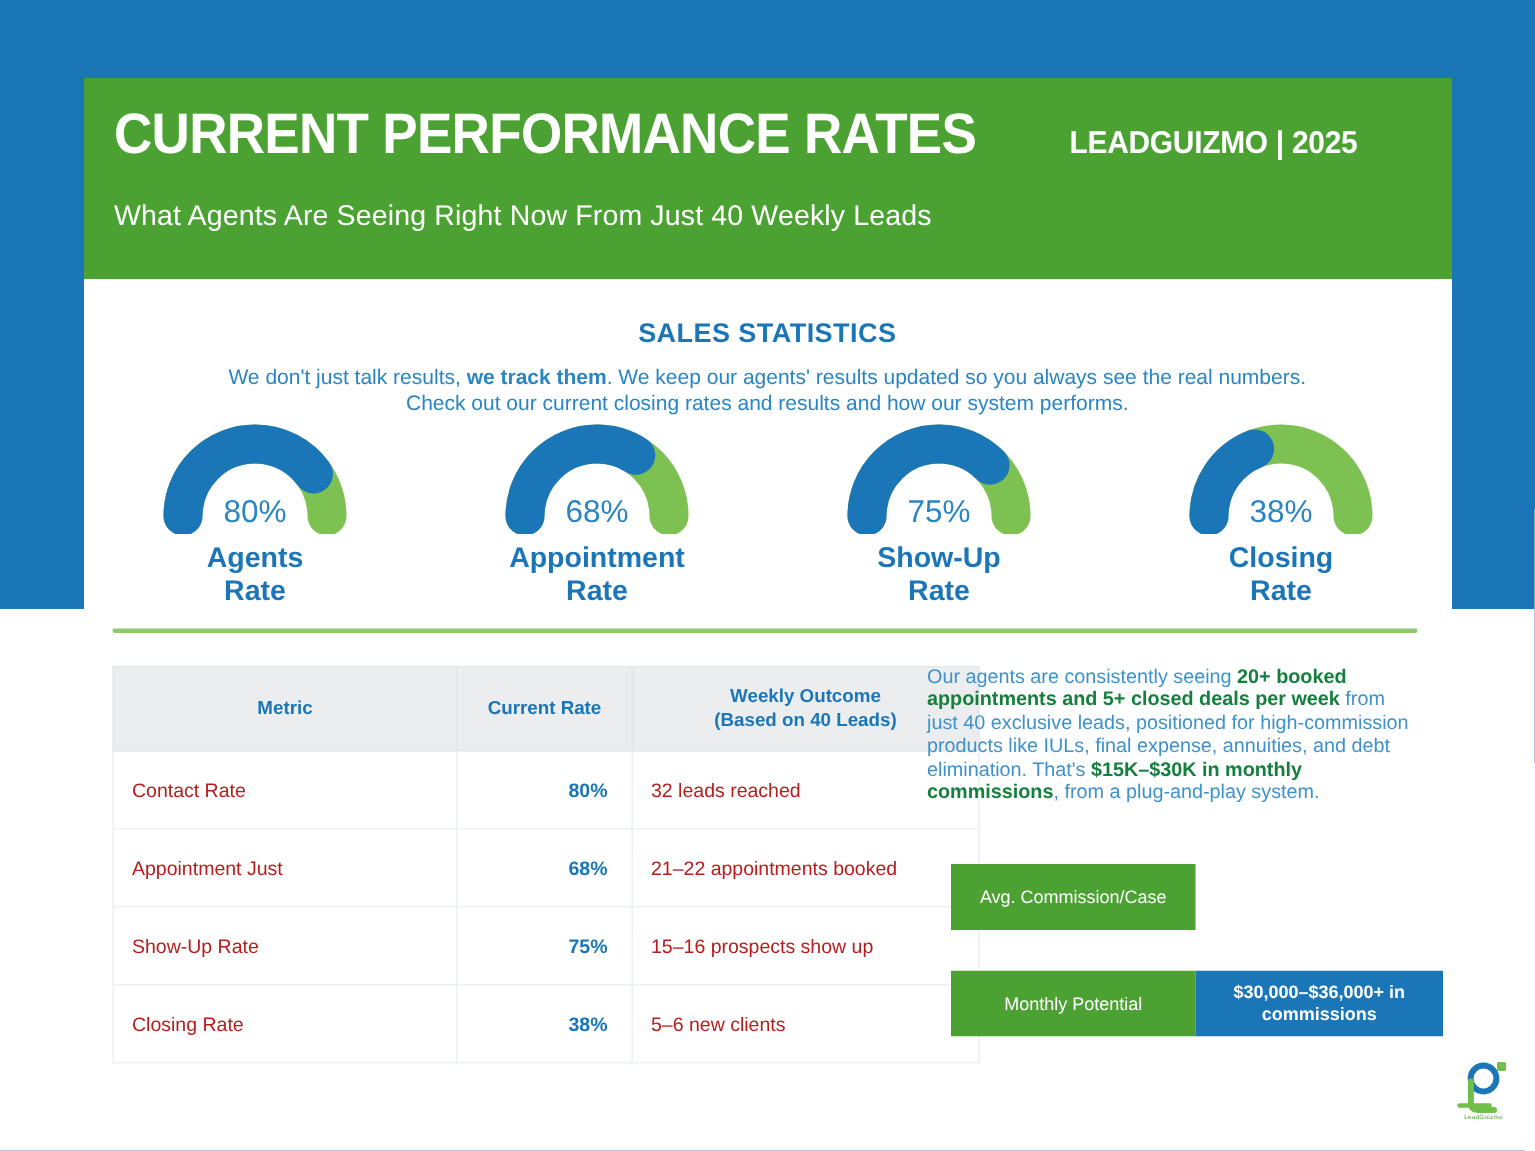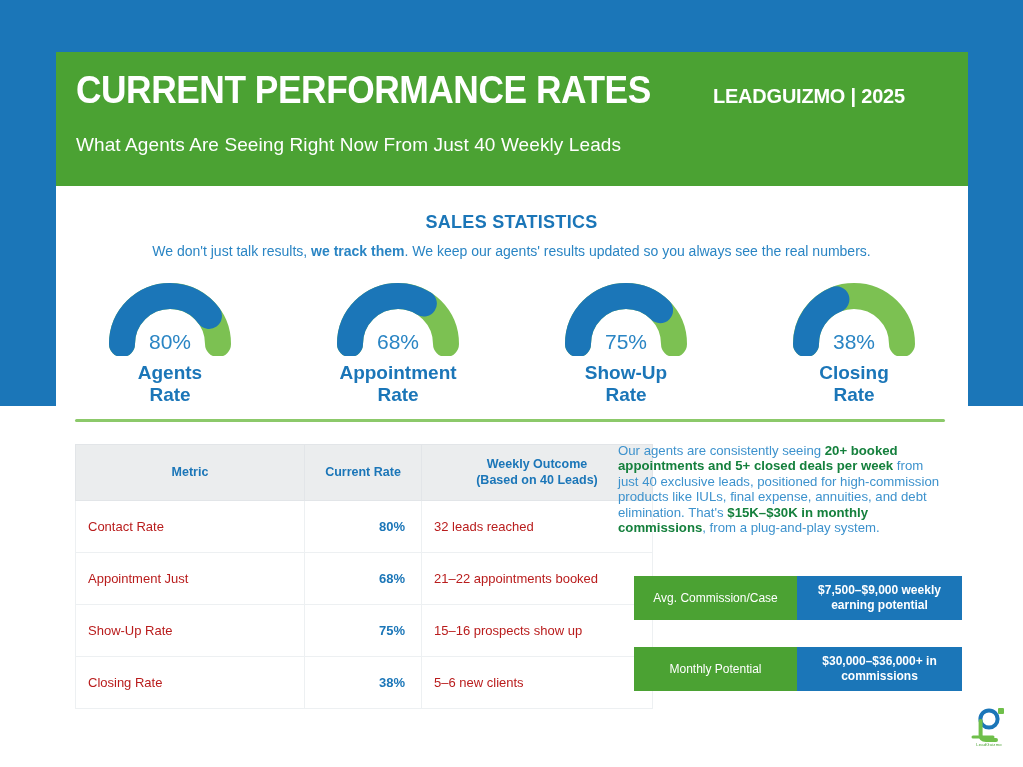--- a/index.html
+++ b/index.html
@@ -263,20 +263,21 @@
 
 <div id="header-band">
   <div id="header-title">CURRENT PERFORMANCE RATES</div>
   <div id="header-brand">LEADGUIZMO | 2025</div>
   <div id="header-subtitle">What Agents Are Seeing Right Now From Just 40 Weekly Leads</div>
 </div>
 
 <div id="stats-title">SALES STATISTICS</div>
 <div id="stats-desc">
   <span>We don't just talk results, </span><b>we track them</b><span>.  We keep our agents' results updated so you always see the real numbers.</span><br>
+  <span>Check out our current closing rates and results and how our system performs.</span>
 </div>
 
 <div id="gauges">
     <div class="gauge" style="left: 28px;">
       <svg width="172" height="74" viewBox="0 0 172 74">
         <path d="M 38 62 A 48 48 0 0 1 134 62" fill="none" stroke="#7cc152" stroke-width="26" stroke-linecap="round"></path>
         <path d="M 38 62 A 48 48 0 0 1 134 62" fill="none" stroke="#1b76b8" stroke-width="26" stroke-linecap="round" stroke-dasharray="120.63715789784806 301.59289474462014"></path>
       </svg>
       <div class="gauge-value">80%</div>
       <div class="gauge-label"><span>Agents</span><br><span>Rate</span></div>
@@ -343,21 +344,20 @@
       </tr>
     </tbody>
 </table>
 
 <div id="pitch">
   <span>Our agents are consistently seeing </span><b>20+ booked appointments and 5+ closed deals per week</b><span> from just 40 exclusive leads, positioned for high-commission products like IULs, final expense, annuities, and debt elimination. That's </span><b>$15K–$30K in monthly commissions</b><span>, from a plug-and-play system.</span>
 </div>
 
 <div class="callout" id="callout-1">
   <div class="callout-left">Avg. Commission/Case</div>
-  <div class="callout-right">$7,500–$9,000 weekly earning potential</div>
 </div>
 <div class="callout" id="callout-2">
   <div class="callout-left">Monthly Potential</div>
   <div class="callout-right">$30,000–$36,000+ in commissions</div>
 </div>
 
 <div id="logo">
   <svg width="52" height="40" viewBox="0 0 52 40">
     <circle cx="26" cy="13" r="8.6" fill="none" stroke="#1b76b8" stroke-width="4"></circle>
     <rect x="35" y="2" width="6" height="6" rx="1" fill="#6fbf4a"></rect>

